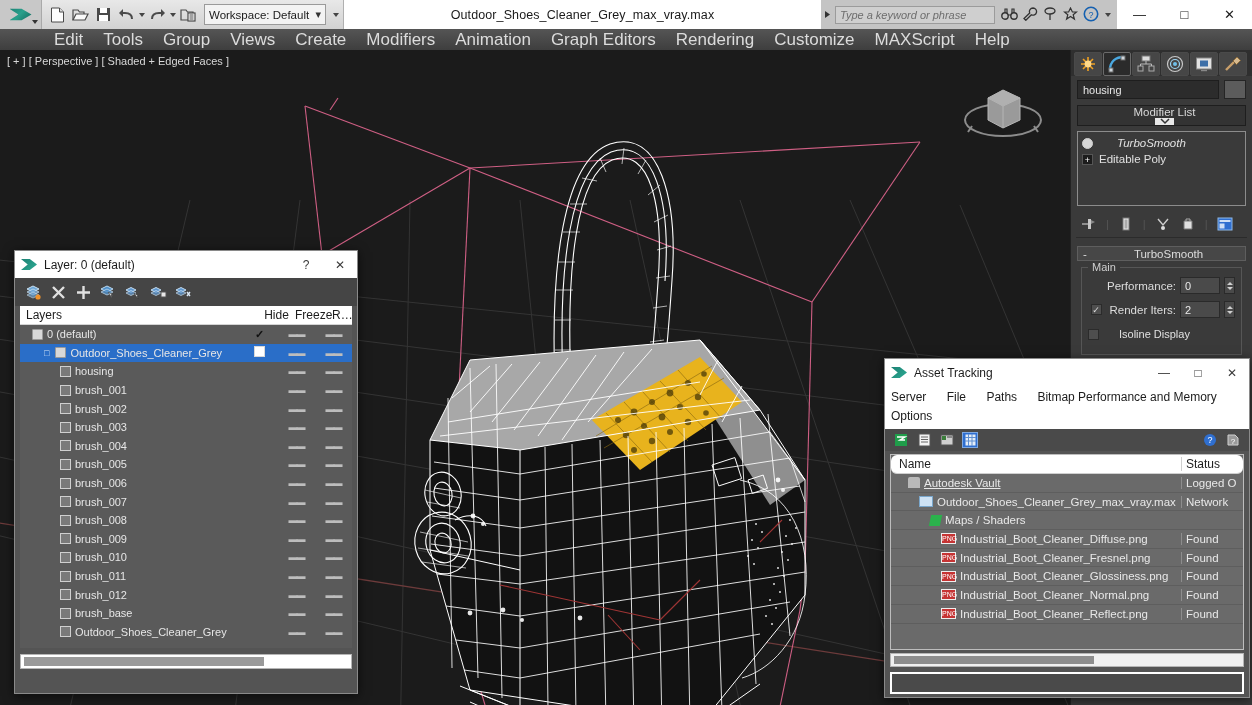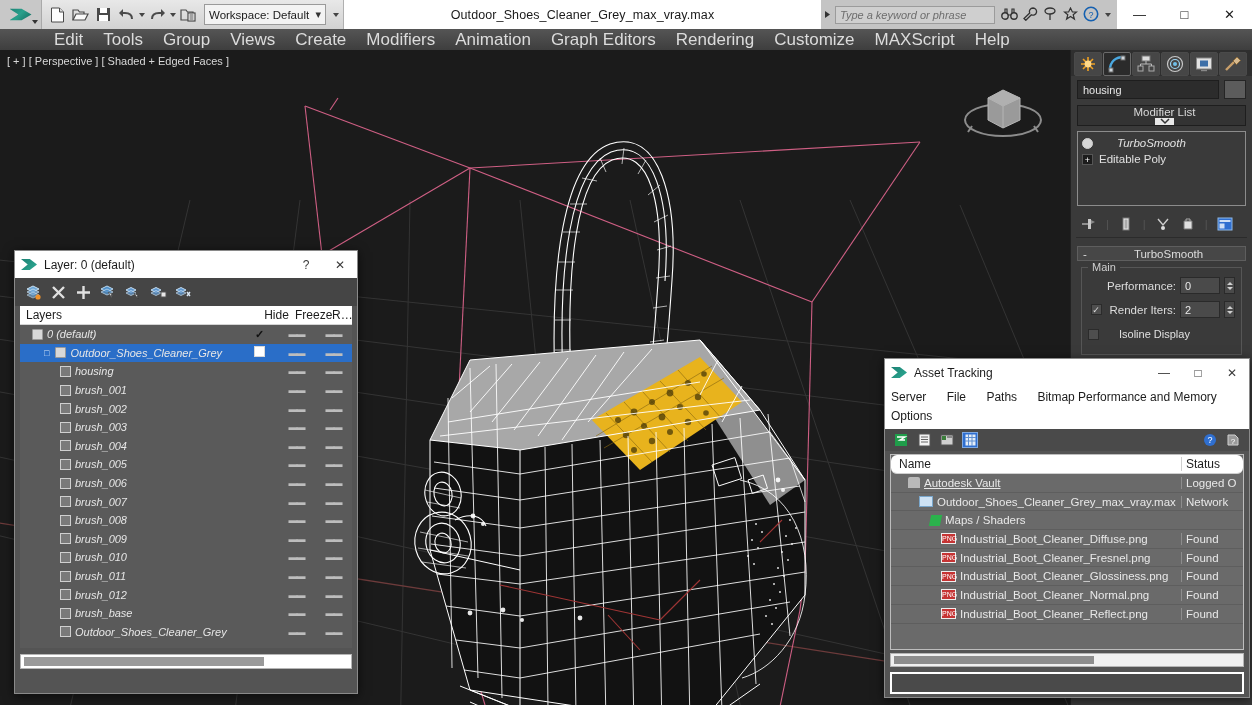--- a/index.html
+++ b/index.html
@@ -146,21 +146,21 @@
   .layer-listwrap { margin:0 5px; background:#fff; height:342px; position:relative; }
   .layer-cols {
     height:19px; background:#fff; color:#1c1c1c; font-size:12px; display:flex; align-items:center;
     border-bottom:1px solid #d4d4d4;
   }
   .layer-cols .c-name { flex:1; padding-left:6px; }
   .layer-cols .c { width:37px; text-align:center; }
   .layer-body { background:#5a5a5a; height:323px; overflow:hidden; }
   .lrow { height:18.6px; display:flex; align-items:center; font-size:11px; color:#e6e6e6; }
   .lrow.sel { background:#2a6ec8; }
-  .lrow .nm { flex:1; display:flex; align-items:center; gap:4px;font-style:italic; }
+  .lrow .nm { flex:1; display:flex; align-items:center; gap:4px; }
   .lrow .cell { width:37px; text-align:center; color:#bdbdbd; }
   .ind0 { padding-left:24px; } .ind1 { padding-left:12px; } .ind2 { padding-left:40px; }
   .layericon { width:11px;height:11px;background:#d8d8d8;border:1px solid #9a9a9a;border-radius:1px;display:inline-block;}
   .objicon { width:11px;height:11px;border:1px solid #cfcfcf;display:inline-block;background:#7a7a7a;}
   .hidebox { width:11px;height:11px;border:1px solid #d8d8d8;background:#fff;display:inline-block; }
   .dashcell { color:#9a9a9a; letter-spacing:-1px; font-size:9px; }
   .hscroll { margin:6px 5px 0 5px; height:15px; background:#fff; border:1px solid #b5b5b5; position:relative; }
   .hscroll .thumb { position:absolute; left:3px; top:2px; height:9px; width:240px; background:#9a9a9a; }
 
   

